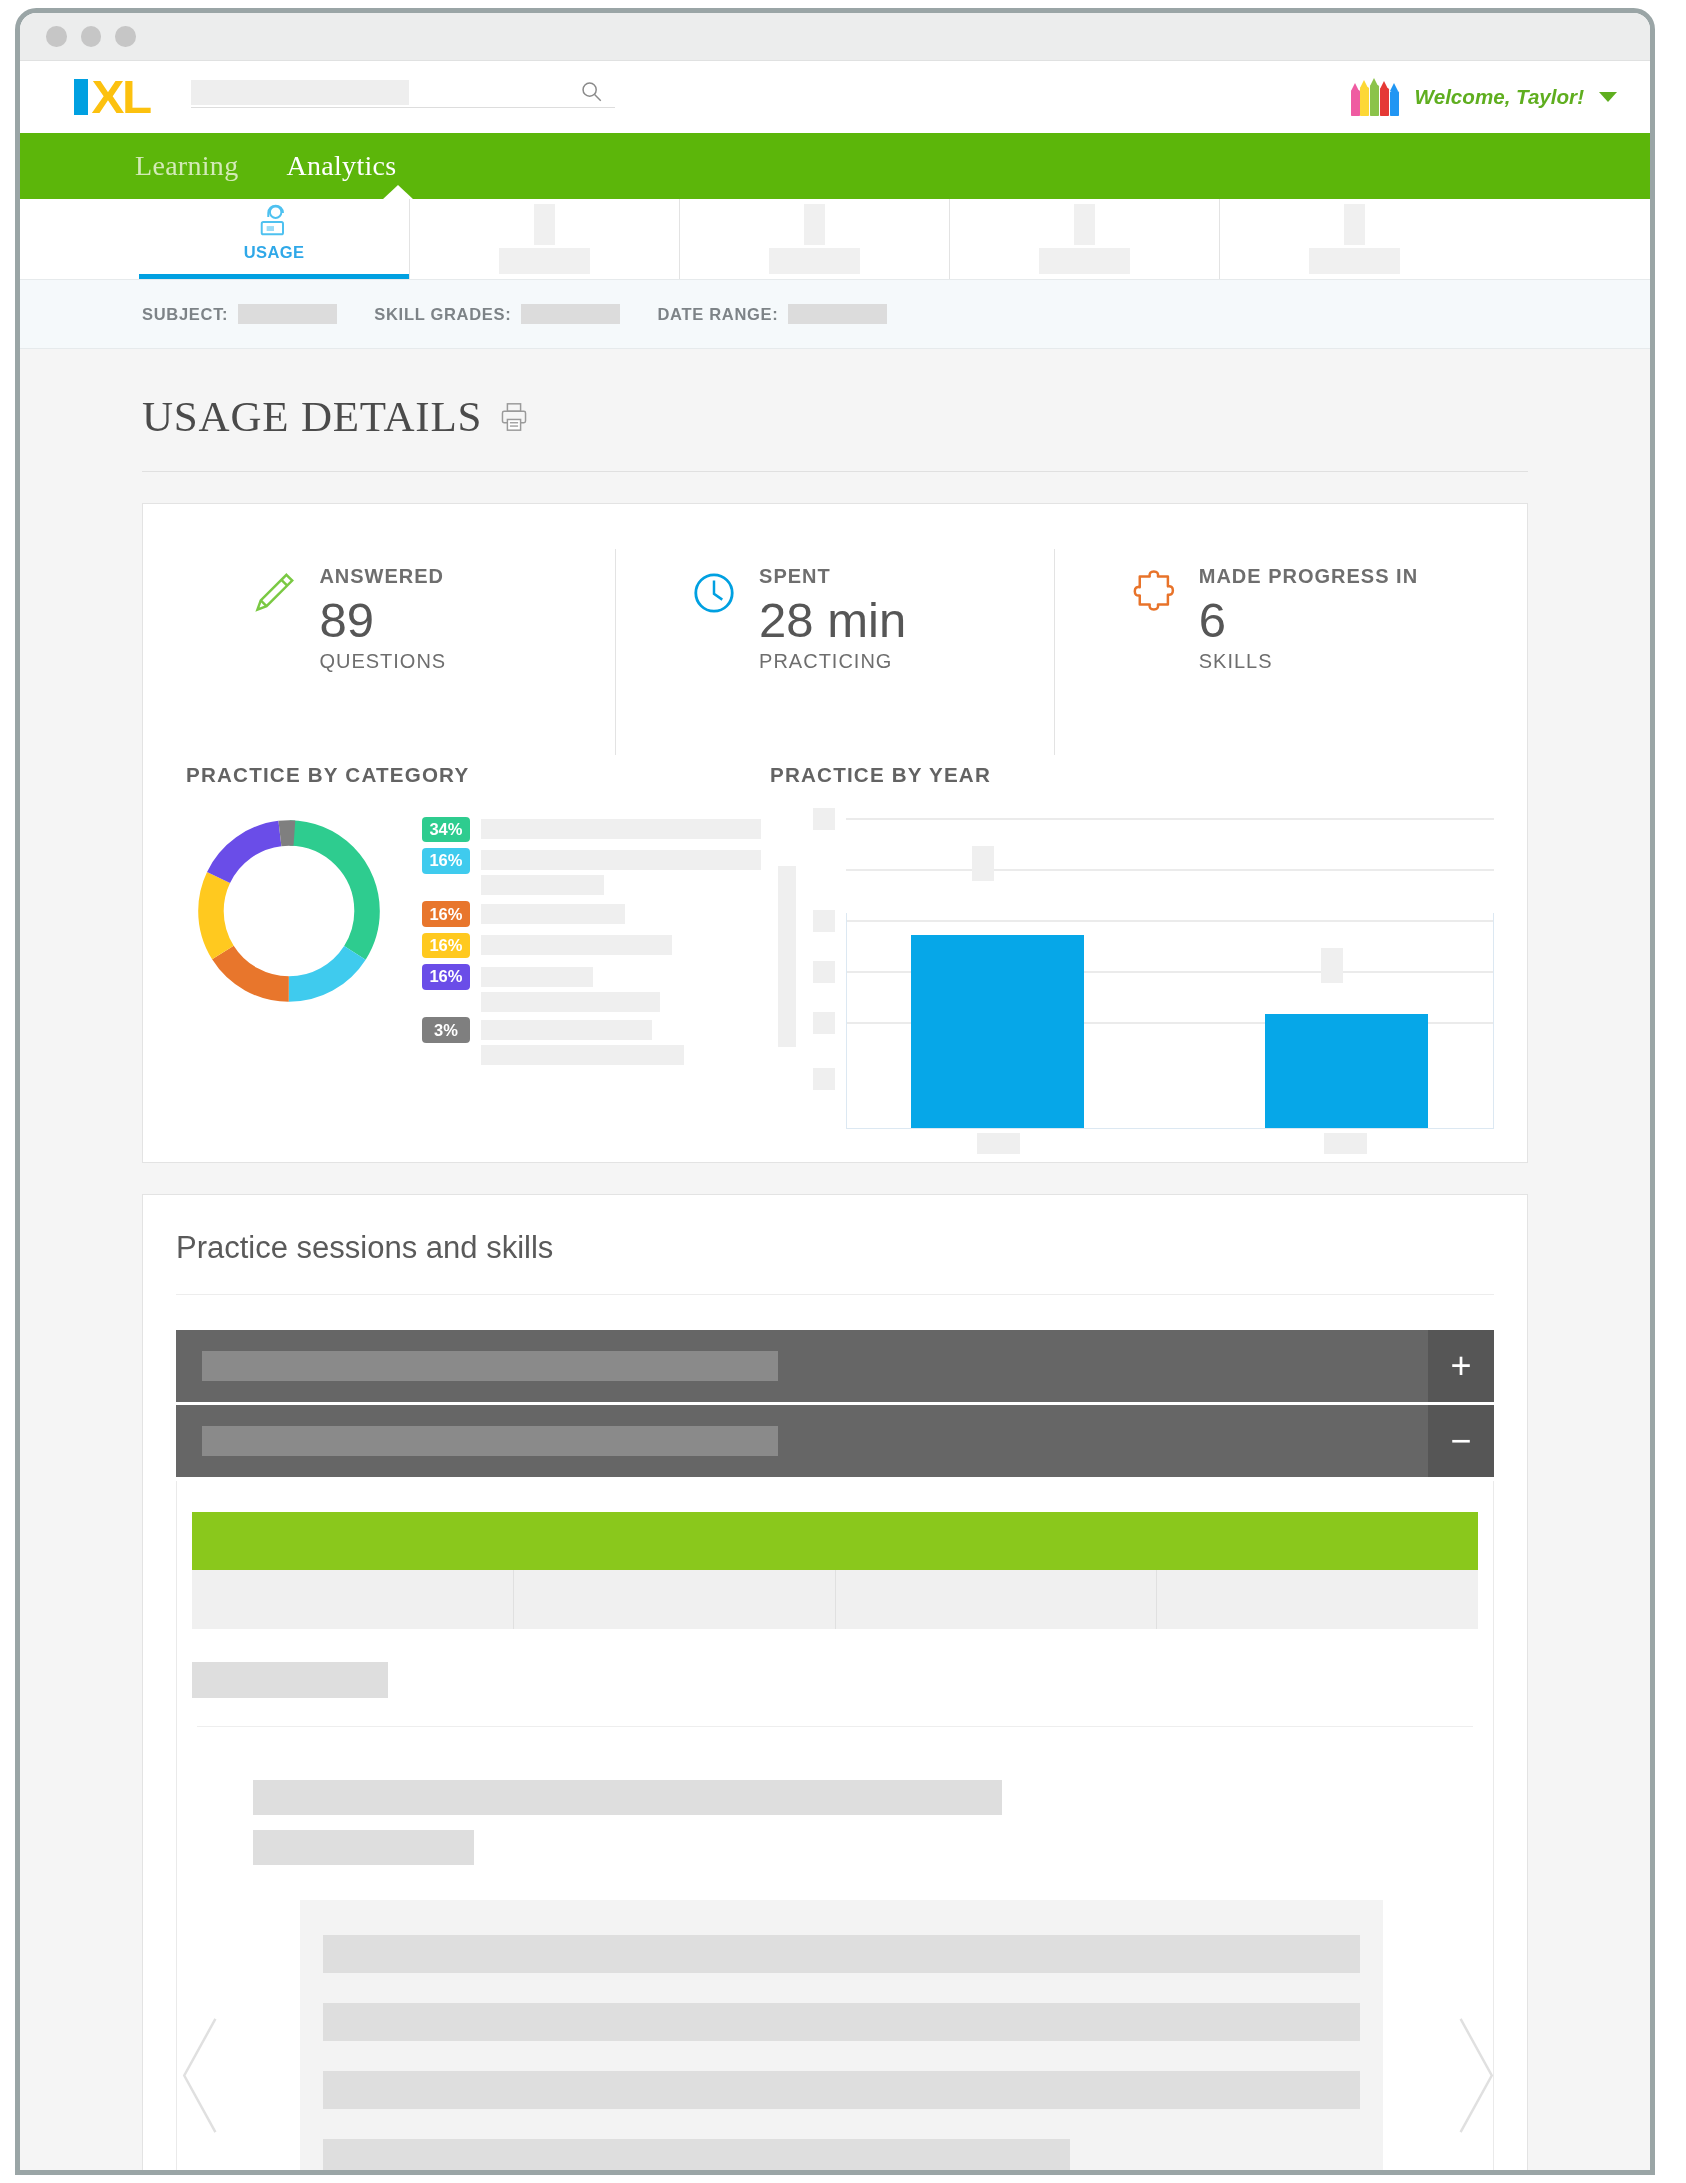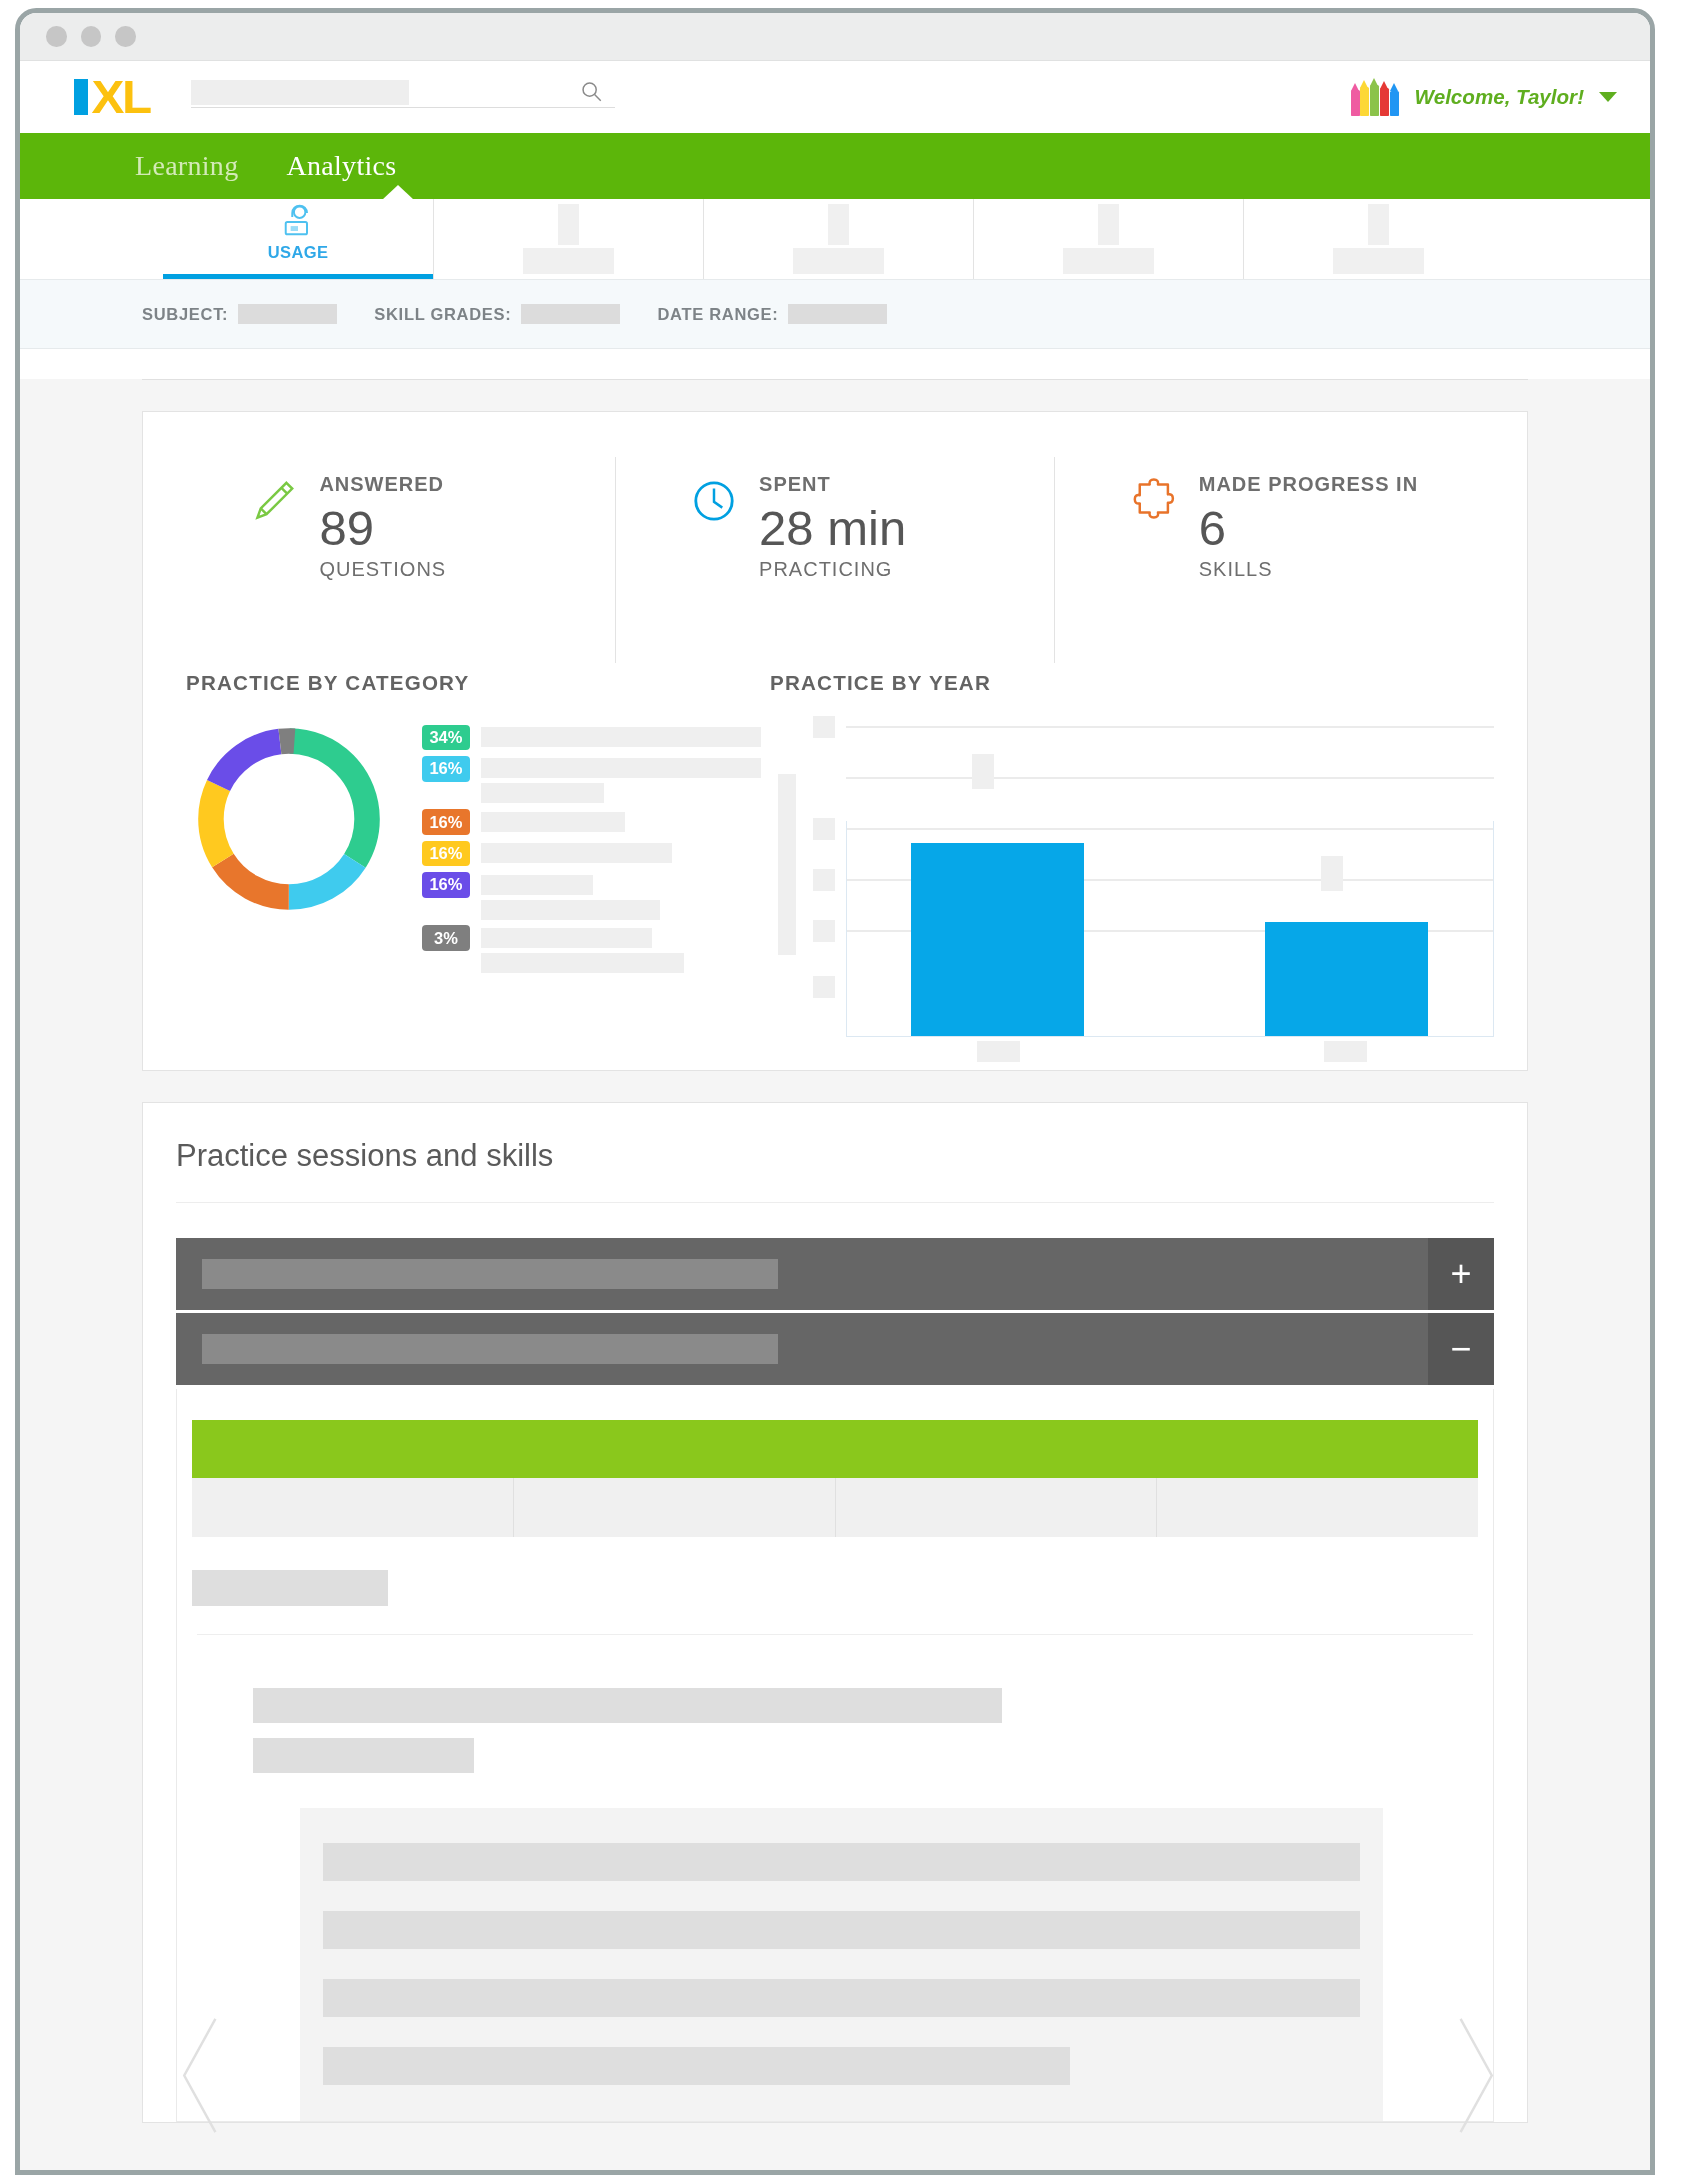--- a/index.html
+++ b/index.html
@@ -163,21 +163,20 @@
   }
 
   
   #subtabs {
     height: 80px;
     background: #ffffff;
     display: flex;
     align-items: stretch;
     padding-left: 119px;
     box-sizing: border-box;
-    margin-left: 24px;
   }
   .subtab {
     width: 270px;
     display: flex;
     flex-direction: column;
     align-items: center;
     justify-content: flex-start;
     padding-top: 5px;
     box-sizing: border-box;
     position: relative;
@@ -528,20 +527,30 @@
       <span class="filter-value"></span>
     </div>
     <div class="filter-item">
       <span class="filter-label">DATE RANGE:</span>
       <span class="filter-value"></span>
     </div>
   </div>
 
   <div id="page-body">
 
+    <div id="page-title-row">
+      <span id="page-title">USAGE DETAILS</span>
+      <svg id="print-icon" viewBox="0 0 34 36">
+        <rect x="9" y="2" width="16" height="9" fill="none" stroke="#9a9a9a" stroke-width="1.8"></rect>
+        <rect x="3" y="11" width="28" height="14" rx="2" fill="none" stroke="#9a9a9a" stroke-width="1.8"></rect>
+        <rect x="9" y="21" width="16" height="13" fill="#ffffff" stroke="#9a9a9a" stroke-width="1.8"></rect>
+        <line x1="12" y1="25" x2="22" y2="25" stroke="#9a9a9a" stroke-width="1.6"></line>
+        <line x1="12" y1="29" x2="22" y2="29" stroke="#9a9a9a" stroke-width="1.6"></line>
+      </svg>
+    </div>
     <div id="title-rule"></div>
 
     <div class="card" id="summary-card">
 
       <div id="stats-row">
 
         <div class="stat-cell">
           <svg class="stat-icon" viewBox="0 0 58 58">
             <path d="M44 7 L51 14 L20 45 L9 49 L13 38 Z" fill="none" stroke="#7ac943" stroke-width="3"></path>
             <path d="M13 38 L20 45" stroke="#7ac943" stroke-width="3"></path>

